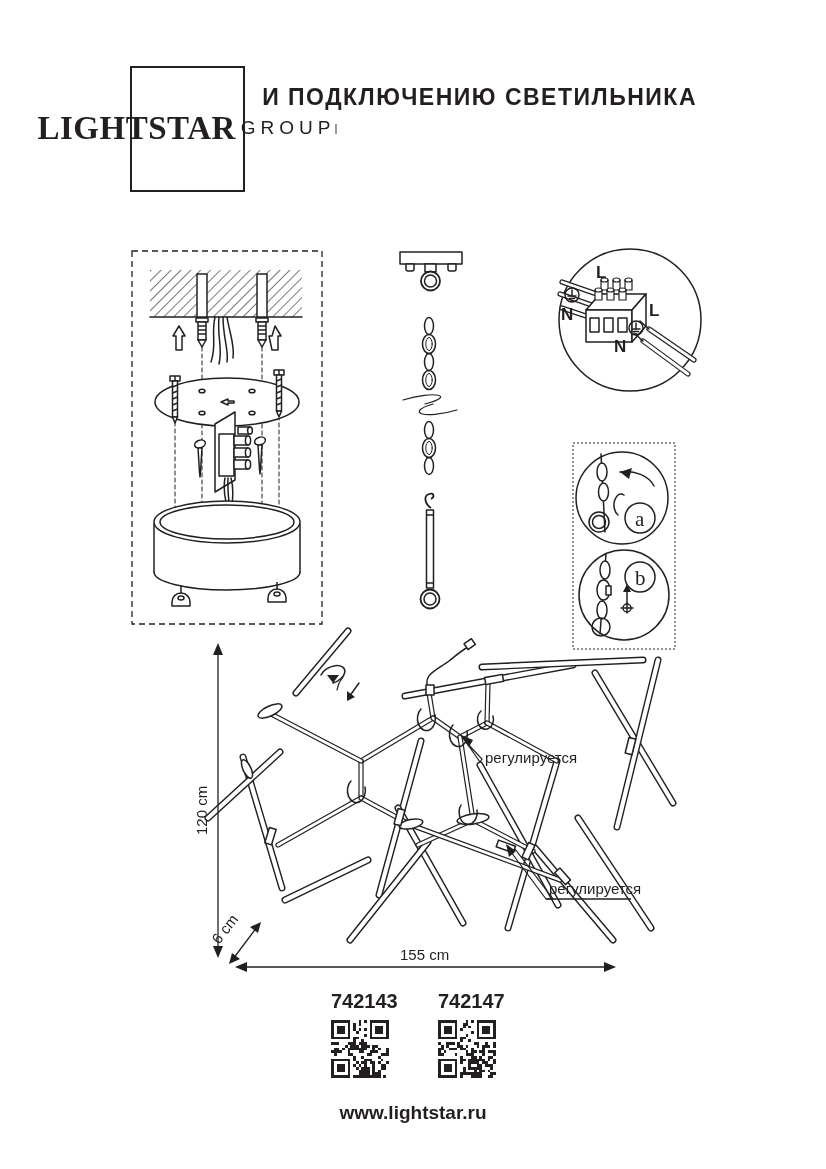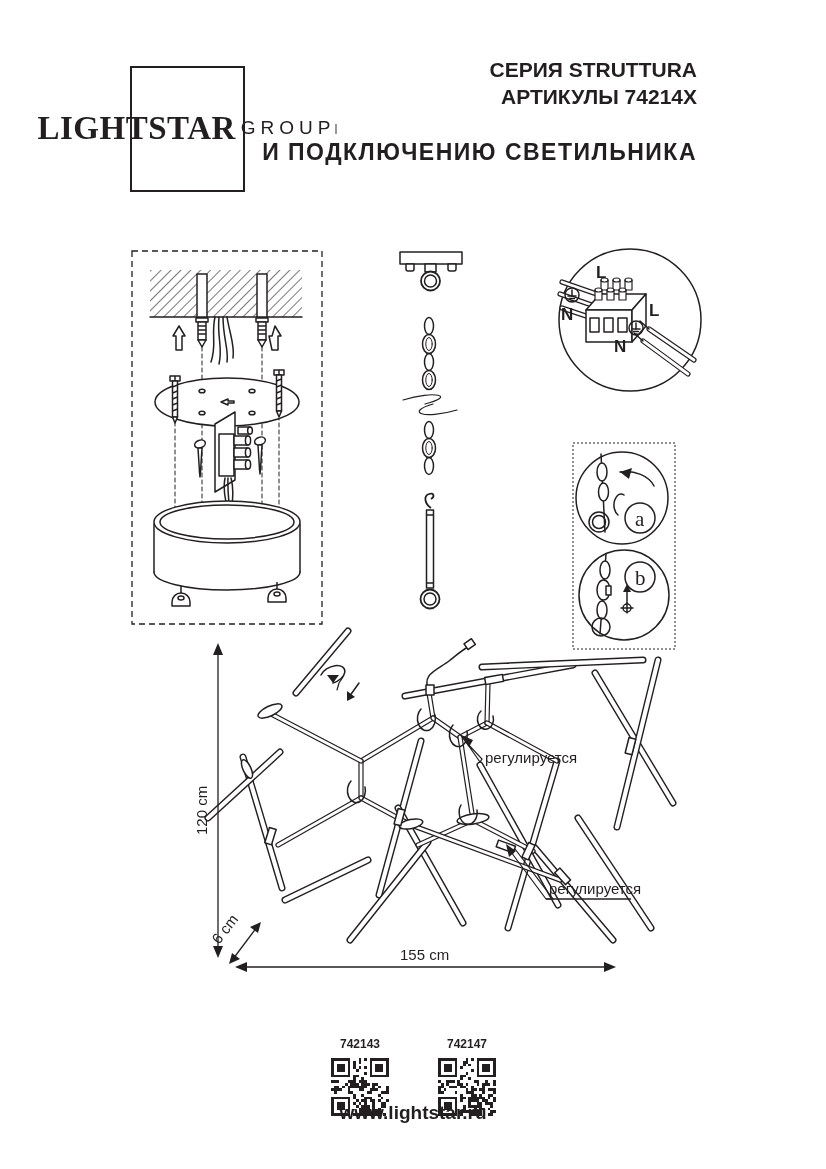--- a/index.html
+++ b/index.html
@@ -29,45 +29,41 @@
   .tb{stroke:#231f20;stroke-width:7;stroke-linecap:round;fill:none;}
   .tw{stroke:#fff;stroke-width:4.2;stroke-linecap:round;fill:none;}
   .nb{stroke:#231f20;stroke-width:5.2;stroke-linecap:round;fill:none;}
   .nw{stroke:#fff;stroke-width:2.8;stroke-linecap:round;fill:none;}
   .dash{stroke-dasharray:4 3;stroke-width:1;}
   .dimtxt{font-family:"Liberation Sans",sans-serif;font-size:15px;fill:#231f20;}
   .biglbl{font-family:"Liberation Sans",sans-serif;font-size:17px;font-weight:bold;fill:#231f20;}
   .serif{font-family:"Liberation Serif",serif;font-size:21px;fill:#231f20;}
 
   .qrwrap{top:990px;width:58px;text-align:center;}
-  .qrnum{font-size:12px;font-weight:bold;margin-bottom:7px;margin-top:47px;}
+  .qrnum{font-size:20px;font-weight:bold;margin-bottom:7px;}
   .qr{width:58px;height:58px;shape-rendering:crispEdges;}
   .footer{left:0;top:1102px;width:100%;text-align:center;font-size:19px;font-weight:bold;}
 </style>
 </head>
 <body>
 
 <div class="page">
 
   <div class="abs logo">
     <div class="w1">LIGHT</div>
     <div class="w2">STAR</div>
     <div class="w3">GROUP</div>
     <div class="flag">
         <i class="g"></i>
         <i class="wt"></i>
         <i class="r"></i>
       </div>
   </div>
 
   <div class="abs titles">
-    <div class="t1">
-      <div>СЕРИЯ STRUTTURA</div>
-      <div>АРТИКУЛЫ 74214X</div>
-    </div>
     <div class="t2">
       <div>И ПОДКЛЮЧЕНИЮ СВЕТИЛЬНИКА</div>
     </div>
   </div>
 
   <svg class="abs" style="left:131px;top:250px;" width="192" height="375" viewBox="0 0 192 375">
     <defs>
       <pattern id="hatch" width="7" height="7" patternTransform="rotate(45)" patternUnits="userSpaceOnUse">
         <line x1="0" y1="0" x2="0" y2="7" stroke="#231f20" stroke-width="1.2"></line>
       </pattern>

